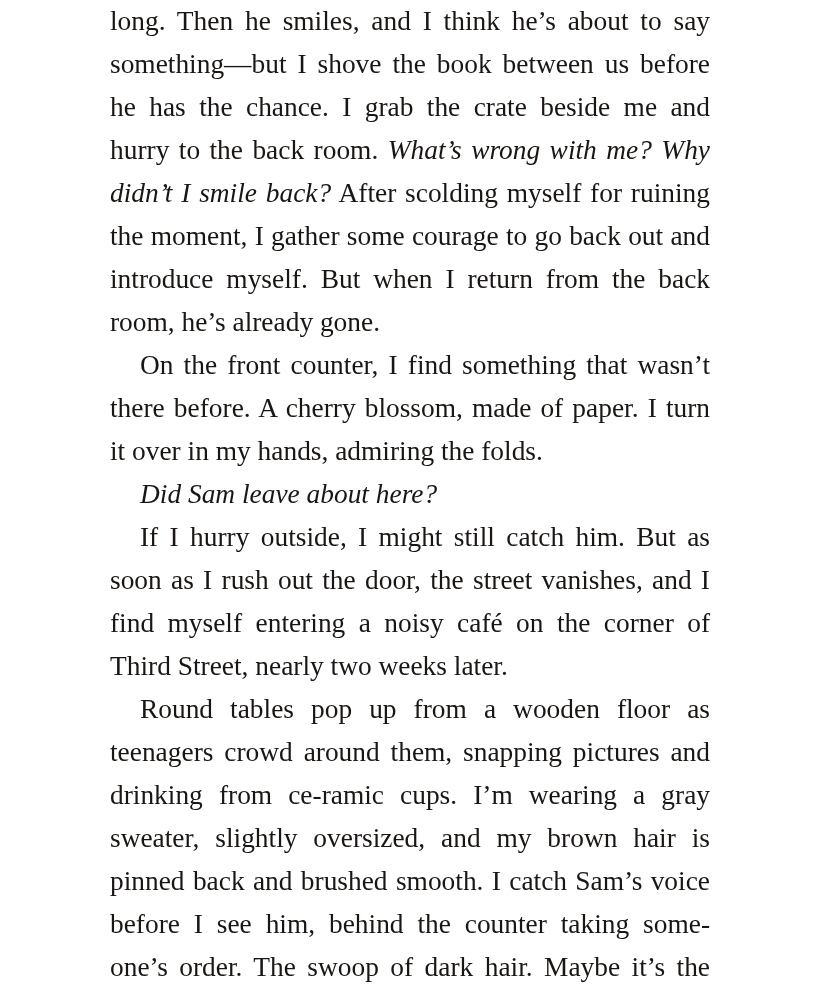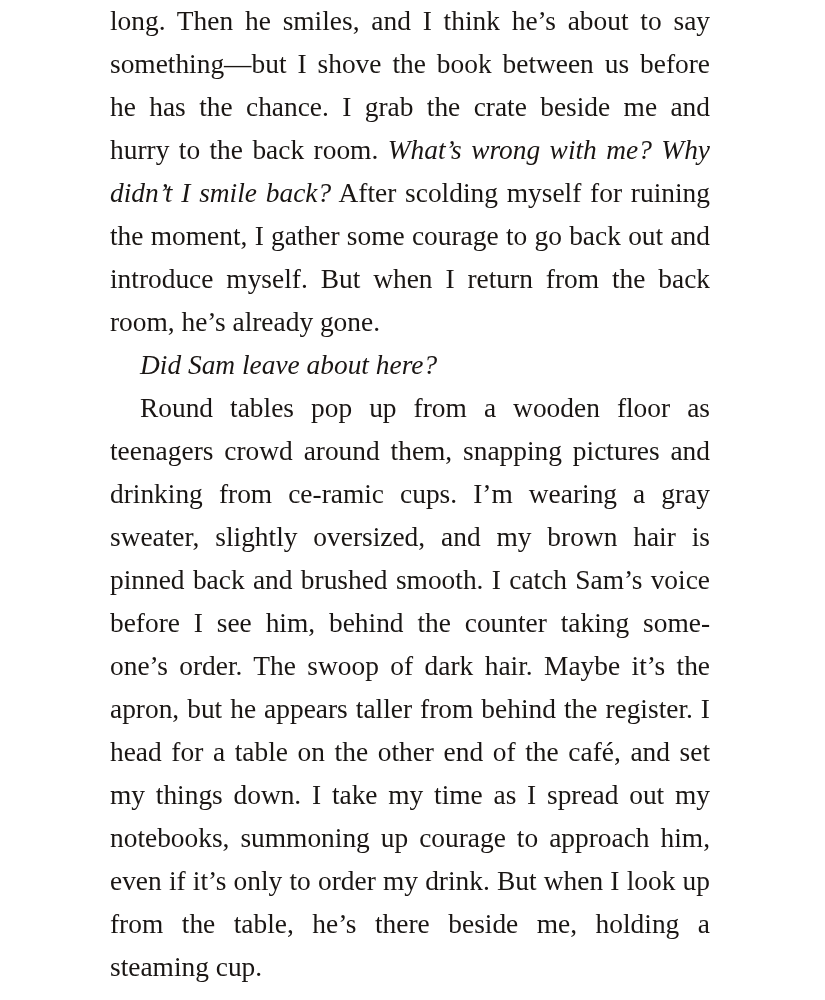--- a/index.html
+++ b/index.html
@@ -52,24 +52,30 @@
 </head>
 <body>
 
 <div id="page">
   <div id="textblock">
 
     <p class="cont">
       <span>long. Then he smiles, and I think he’s about to say something—but I shove the book between us before he has the chance. I grab the crate beside me and hurry to the back room. </span><i>What’s wrong with me? Why didn’t I smile back?</i><span> After scolding myself for ruining the moment, I gather some courage to go back out and introduce myself. But when I return from the back room, he’s already gone.</span>
     </p>
 
+    <p class="para">
+      <span>On the front counter, I find something that wasn’t there before. A cherry blossom, made of paper. I turn it over in my hands, admiring the folds.</span>
+    </p>
 
     <p class="para last-line-left">
       <i>Did Sam leave about here?</i>
     </p>
 
+    <p class="para">
+      <span>If I hurry outside, I might still catch him. But as soon as I rush out the door, the street vanishes, and I find myself entering a noisy café on the corner of Third Street, nearly two weeks later.</span>
+    </p>
 
     <p class="para">
       <span>Round tables pop up from a wooden floor as teenagers crowd around them, snapping pictures and drinking from ce-ramic cups. I’m wearing a gray sweater, slightly oversized, and my brown hair is pinned back and brushed smooth. I catch Sam’s voice before I see him, behind the counter taking some-one’s order. The swoop of dark hair. Maybe it’s the apron, but he appears taller from behind the register. I head for a table on the other end of the café, and set my things down. I take my time as I spread out my notebooks, summoning up courage to approach him, even if it’s only to order my drink. But when I look up from the table, he’s there beside me, holding a steaming cup.</span>
     </p>
 
   </div>
 </div>
 
 </body></html>

